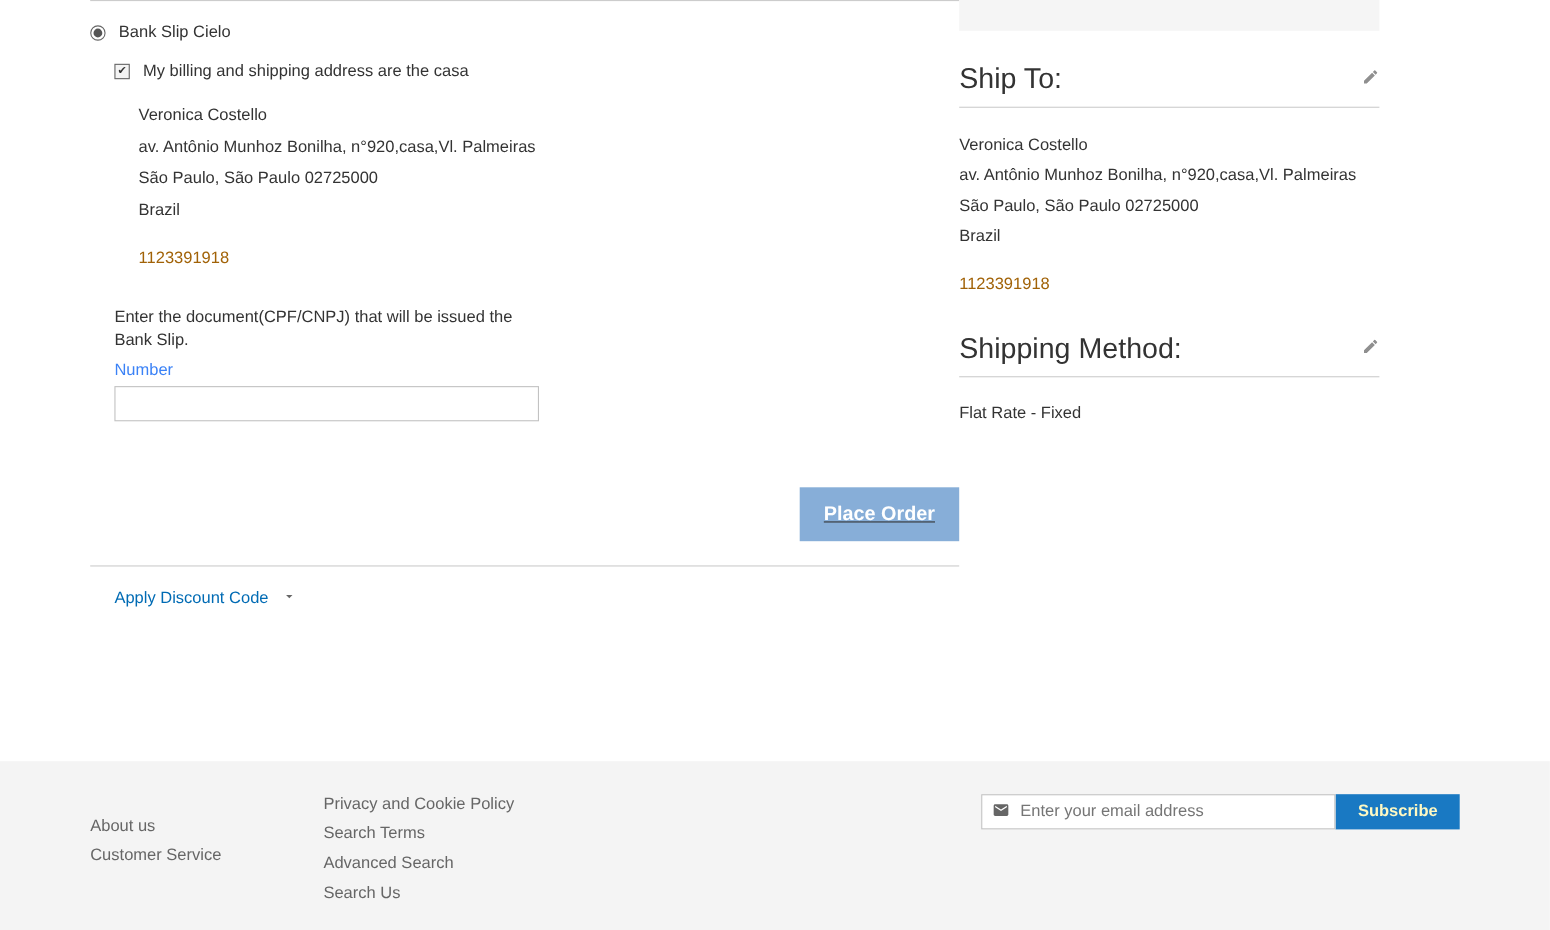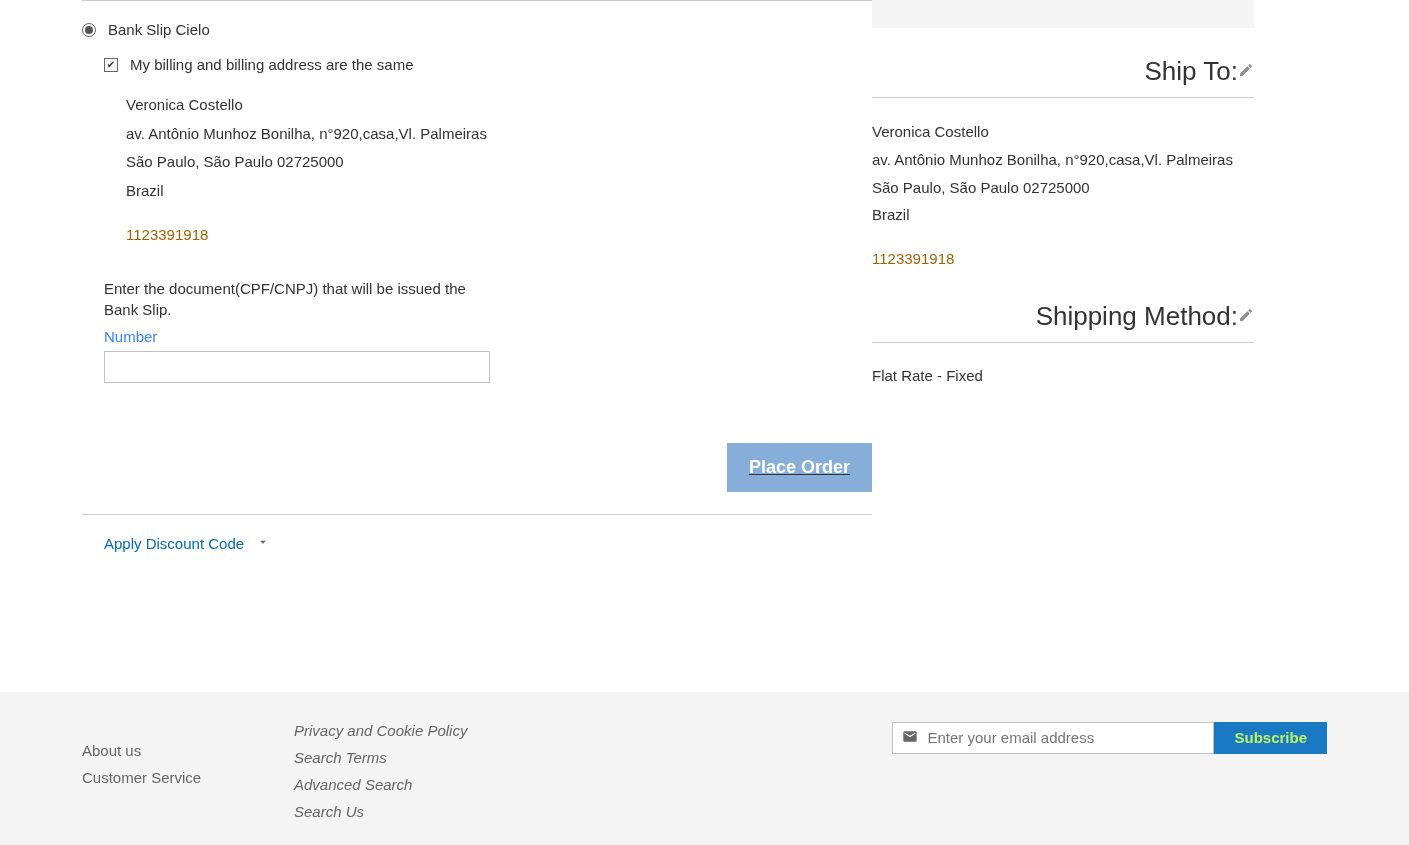--- a/index.html
+++ b/index.html
@@ -24,37 +24,37 @@
     .doc-instruction { font-size: 15px; color: #333; margin-bottom: 8px; line-height: 1.4; max-width: 380px; }
     .field-label { font-size: 15px; color: #3b82f6; margin-bottom: 6px; }
     .text-input { width: 386px; height: 32px; border: 1px solid #c2c2c2; padding: 0 9px; font-size: 14px; }
     .actions-bar { display: flex; justify-content: flex-end; margin-top: 60px; padding-bottom: 22px; text-decoration: underline; }
     .place-order-btn { background: #87aed8; color: #fff; border: none; padding: 14px 22px; font-size: 18px; font-weight: 600; cursor: pointer; }
     .bottom-hr { border: none; border-top: 1px solid #ccc; margin-top: 0; }
     .discount-row { display: flex; align-items: center; gap: 12px; padding: 20px 0 0 22px; }
     .discount-link { color: #006bb4; font-size: 15px; cursor: pointer; }
     .chevron-down-icon svg { width: 14px; height: 14px; fill: #666; }
     .sidebar-summary-top { height: 28px; background: #f5f5f5; border-radius: 0; margin-bottom: 28px; }
-    .sidebar-title-row { display: flex; align-items: center; justify-content: flex-end; padding-bottom: 10px; border-bottom: 1px solid #ccc; margin-bottom: 20px; }
+    .sidebar-title-row { display: flex; align-items: center; justify-content: space-between; padding-bottom: 10px; border-bottom: 1px solid #ccc; margin-bottom: 20px; }
     .sidebar-title { font-size: 26px; font-weight: 300; color: #333; }
     .edit-icon svg { width: 16px; height: 16px; fill: #8f8f8f; cursor: pointer; }
     .sidebar-address { font-size: 15px; line-height: 1.85; color: #333; margin-bottom: 28px; }
     .shipping-method-text { font-size: 15px; color: #333; padding-top: 4px; }
     .footer { background: #f4f4f4; margin-top: 140px; padding: 30px 82px 40px; display: flex; align-items: flex-start; }
     .footer-col { display: flex; flex-direction: column; gap: 10px; }
     .footer-col a { color: #666; font-size: 15px; text-decoration: none; cursor: pointer; display: block; }
     .footer-col-right { margin-left: auto; display: flex; align-items: stretch; }
     .email-wrap { position: relative; }
     .email-icon { position: absolute; left: 10px; top: 50%; transform: translateY(-50%); }
     .email-icon svg { width: 16px; height: 16px; fill: #666; }
     .email-input { width: 322px; height: 32px; border: 1px solid #c2c2c2; padding: 0 9px 0 34px; font-size: 15px; }
-    .subscribe-btn { background: #1979c3; color: #bef264; border: none; padding: 0 20px; height: 32px; font-size: 15px; font-weight: 600; cursor: pointer; }
+    .subscribe-btn { background: #1979c3; color: #fef9c3; border: none; padding: 0 20px; height: 32px; font-size: 15px; font-weight: 600; cursor: pointer; }
     .footer-bottom-bar { height: 14px; background: #6e716e; }
     .footer-col-1 { width: 212px; padding-top: 20px; }
-    .footer-col-2 { width: 300px; font-style: italic; }
+    .footer-col-2 { width: 300px; }
   </style>
 </head>
 <body>
 
 <div class="page">
   <div class="main-content">
 
     <div class="left-col">
       <hr class="top-hr">
       <div class="payment-row">
@@ -62,21 +62,21 @@
           <span class="radio-inner"></span>
         </span>
         <span class="payment-label">Bank Slip Cielo</span>
       </div>
 
       <div class="billing-section">
         <div class="checkbox-row">
           <span class="checkbox-outer">
             <span class="checkbox-check">✔</span>
           </span>
-          <span class="checkbox-label">My billing and billing address are the same</span>
+          <span class="checkbox-label">My billing and shipping address are the casa</span>
         </div>
 
         <div class="address-block">
           <div>Veronica Costello</div>
           <div>av. Antônio Munhoz Bonilha, n°920,casa,Vl. Palmeiras</div>
           <div>São Paulo, São Paulo 02725000</div>
           <div>Brazil</div>
           <div class="phone-link">1123391918</div>
         </div>
 

